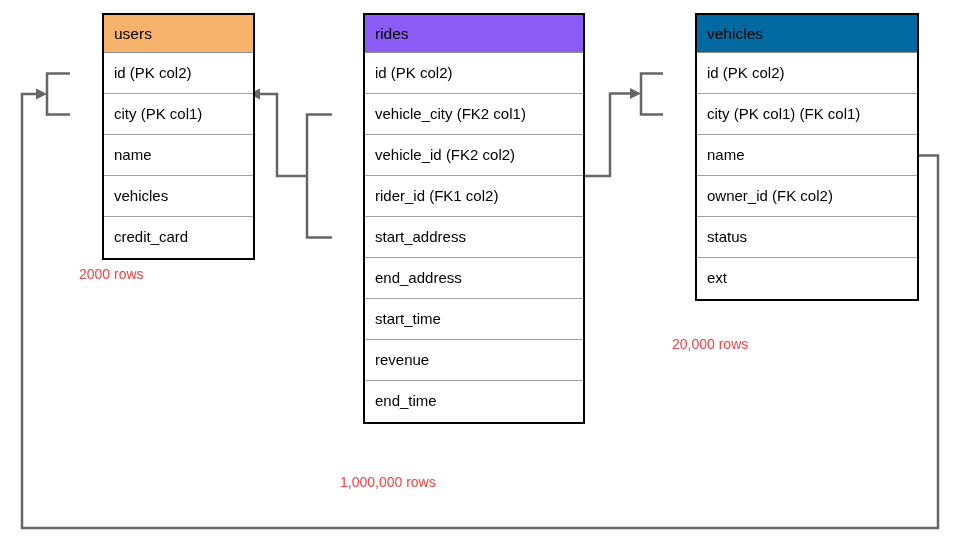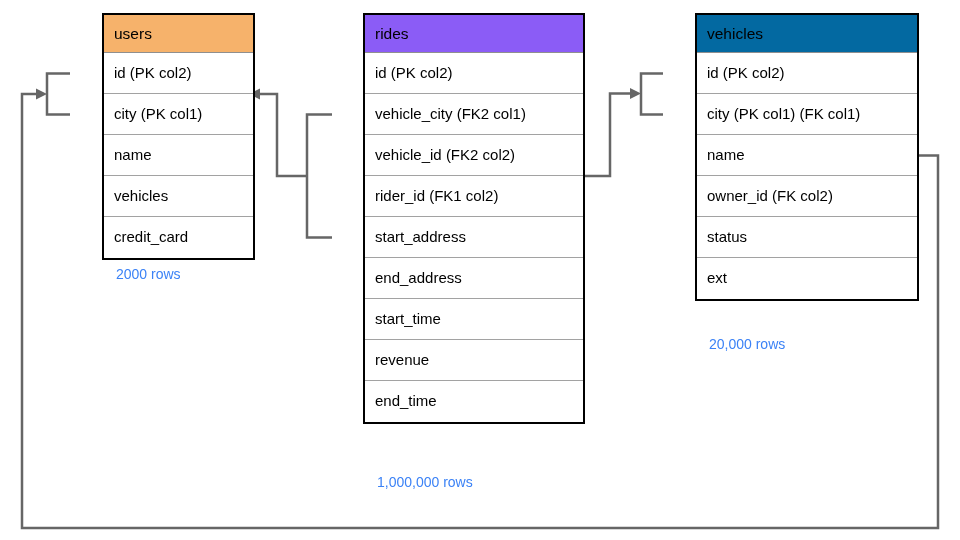--- a/index.html
+++ b/index.html
@@ -39,22 +39,21 @@
     background: #ffffff;
     border-bottom: 1px solid #a2a2a2;
     white-space: nowrap;
     overflow: hidden;
   }
   .db-table-row:last-child { border-bottom: none; }
   .row-count {
     position: absolute;
     z-index: 2;
     font-size: 14px;
-    color: #3b82f6;
-    margin-left: 37px;
+    color: #ef4444;
   }
   #users-table    { left: 70px;  top: 13px; width: 153px; }
   #rides-table    { left: 331px; top: 13px; width: 222px; }
   #vehicles-table { left: 663px; top: 13px; width: 224px; }
   #users-rowcount    { left: 79px;  top: 266px; }
   #rides-rowcount    { left: 340px; top: 474px; }
   #vehicles-rowcount { left: 672px; top: 336px; }
 </style>
 </head>
 <body>

